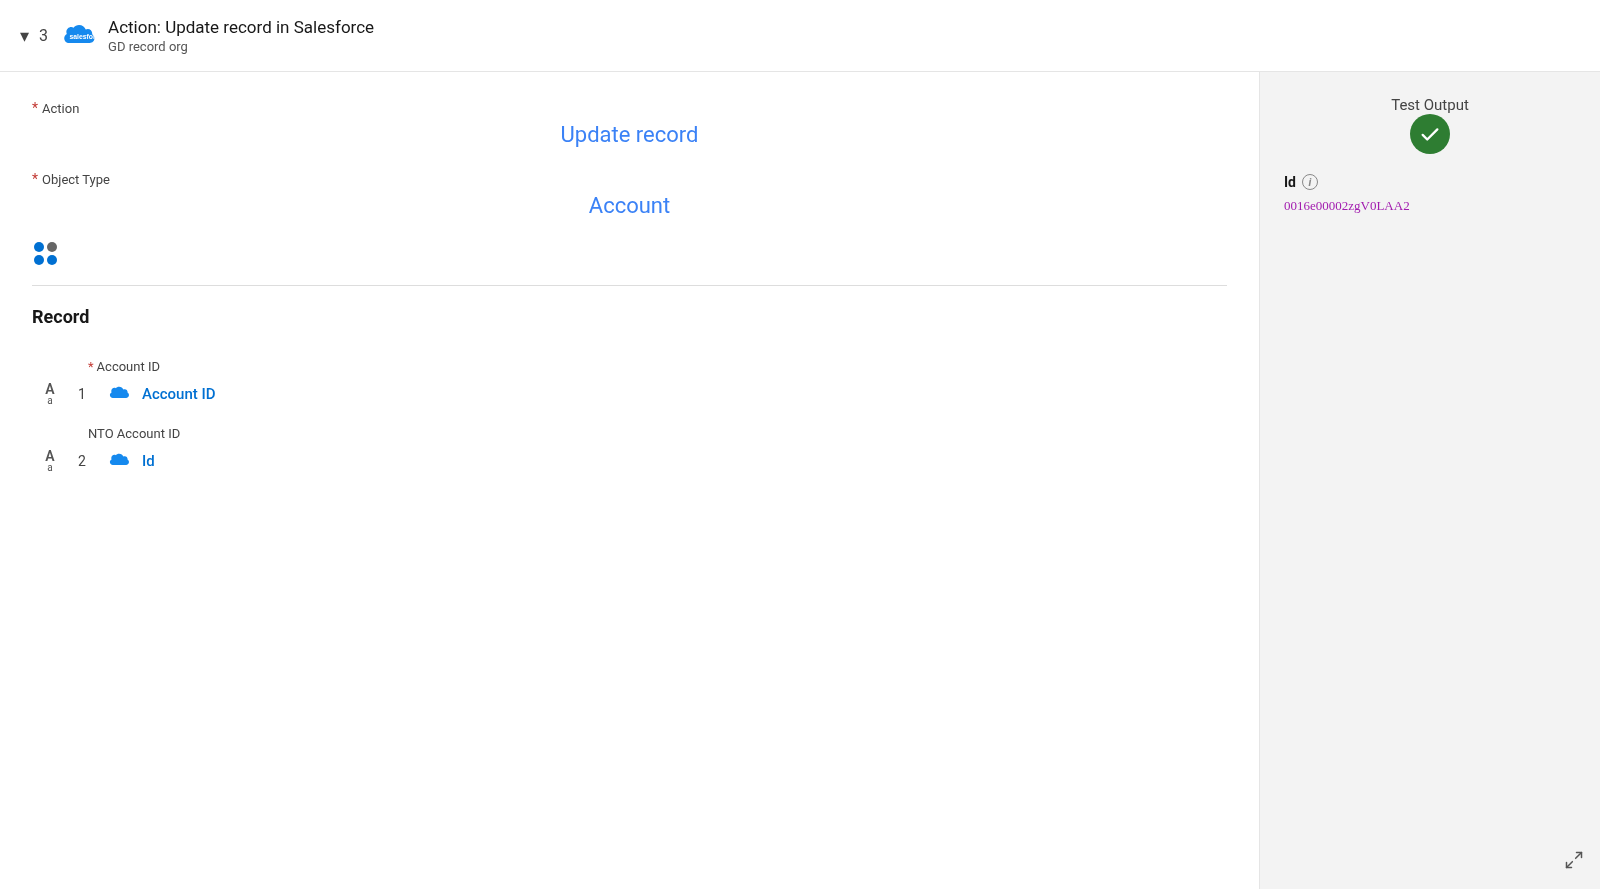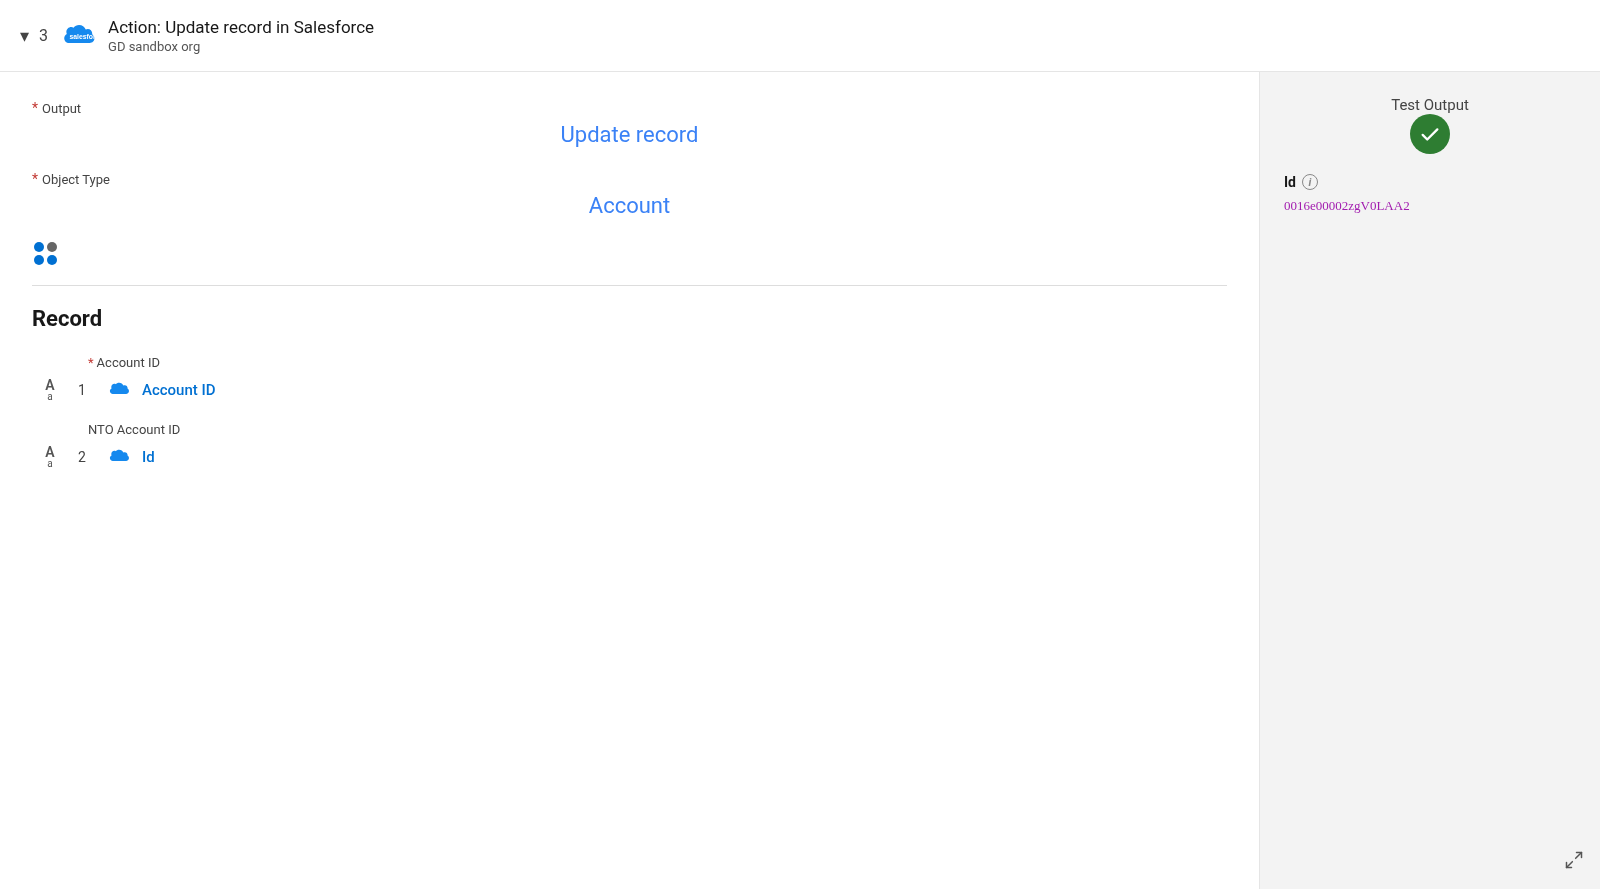--- a/index.html
+++ b/index.html
@@ -138,23 +138,23 @@
     }
     .dot.active {
       background: #0070d2;
     }
 
     
     .record-section {
       margin-top: 8px;
     }
     .record-title {
-      font-size: 22px;
+      font-size: 18px;
       font-weight: 700;
-      margin-bottom: 24px;
+      margin-bottom: 32px;
     }
 
     
     .field-mapping-group {
       margin-bottom: 20px;
     }
     .mapping-field-label {
       font-size: 13px;
       color: #444;
       margin-bottom: 8px;
@@ -287,32 +287,32 @@
 <div class="header">
   <span class="header-chevron">▾</span>
   <span class="header-step-num">3</span>
 
   <svg class="salesforce-cloud-icon" viewBox="0 0 50 35" fill="none" xmlns="http://www.w3.org/2000/svg">
     <path d="M20.5 6.5C22.2 4.3 24.8 3 27.7 3C31.7 3 35.1 5.5 36.5 9C37.3 8.5 38.2 8.2 39.2 8.2C42.4 8.2 45 10.8 45 14C45 14.5 44.9 14.9 44.8 15.3C46.7 16.3 48 18.3 48 20.6C48 24 45.2 26.8 41.8 26.8H14.5C11 26.8 8.2 24 8.2 20.5C8.2 18.1 9.6 16 11.6 14.9C11.2 14 11 13 11 12C11 8.4 13.9 5.5 17.5 5.5C18.6 5.5 19.6 5.8 20.5 6.5Z" fill="#1589EE"></path>
     <text x="15" y="21" fill="white" font-size="9" font-weight="700" font-family="sans-serif">salesforce</text>
   </svg>
   <div class="header-title-block">
     <div class="header-title">Action: Update record in Salesforce</div>
-    <div class="header-subtitle">GD sandbox org</div>
+    <div class="header-subtitle">GD record org</div>
   </div>
 </div>
 
 <div class="main-layout">
 
   <div class="left-panel">
 
     <div class="form-section">
       <div class="field-label">
         <span class="required">*</span>
-        <span>Output</span>
+        <span>Action</span>
       </div>
       <div class="field-value">Update record</div>
     </div>
 
     <div class="form-section">
       <div class="field-label">
         <span class="required">*</span>
         <span>Object Type</span>
       </div>
       <div class="field-value field-value-small">Account</div>

